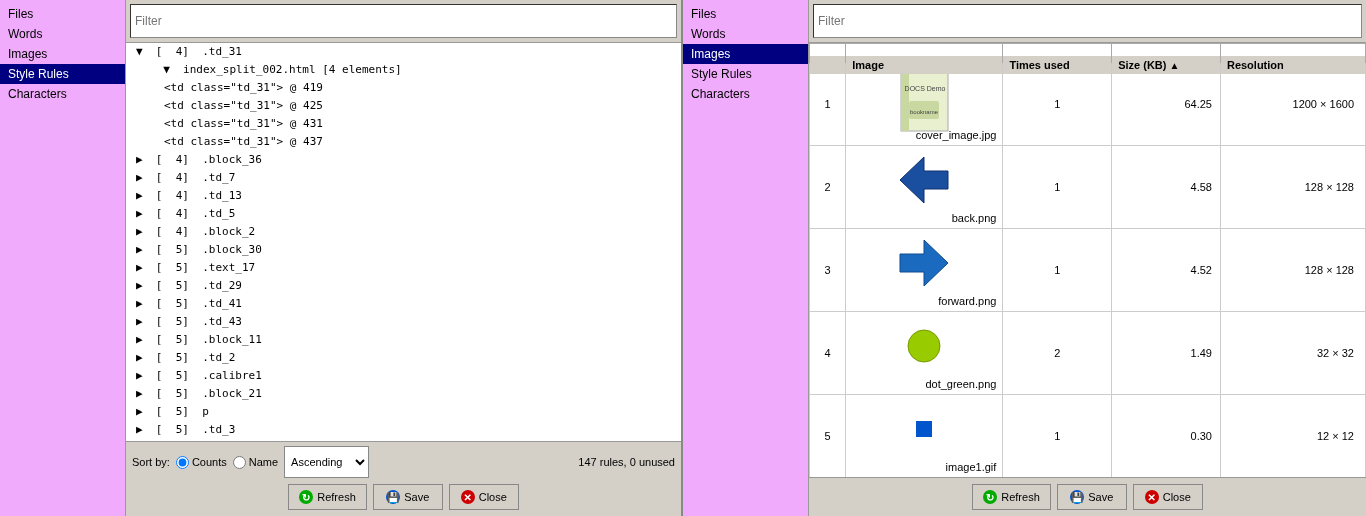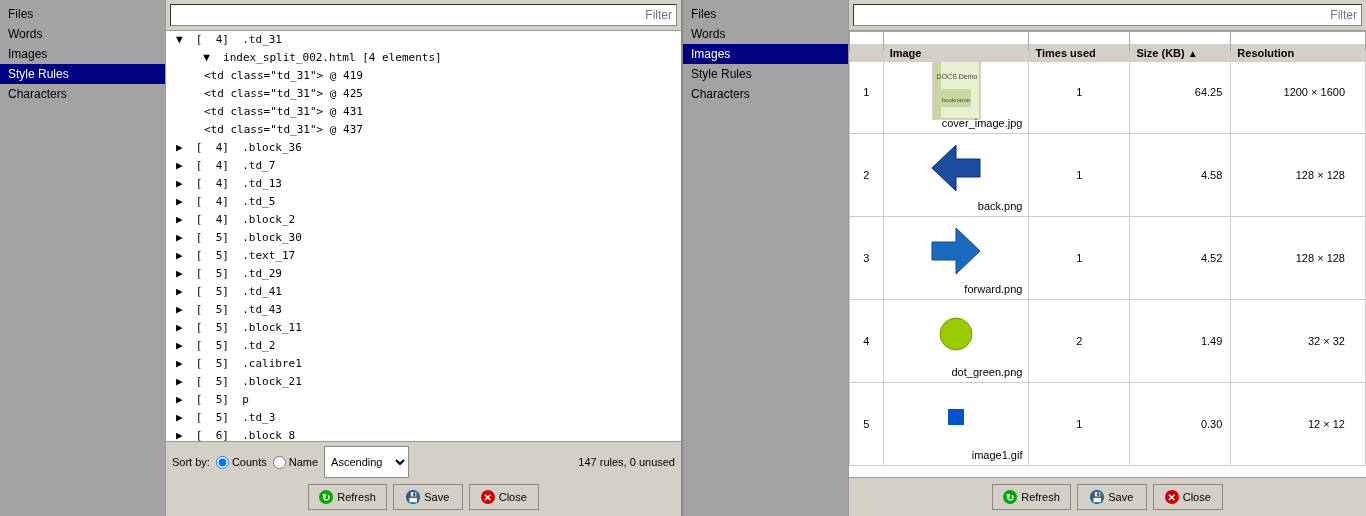--- a/index.html
+++ b/index.html
@@ -15,22 +15,22 @@
     .left-panel {
       width: 683px;
       display: flex;
       border-right: 2px solid #888;
     }
     .right-panel {
       width: 683px;
       display: flex;
     }
     .sidebar {
-      width: 166px;
-      background: #a3a3a3;
+      width: 126px;
+      background: #f0abfc;
       border-right: 1px solid #999;
       padding: 4px 0;
     }
     .sidebar-item {
       padding: 3px 8px;
       cursor: pointer;
       white-space: nowrap;
       color: #000;
     }
     .sidebar-item.active {
@@ -43,26 +43,25 @@
       flex-direction: column;
       background: #fff;
     }
     .filter-bar {
       padding: 4px;
       border-bottom: 1px solid #999;
       background: #d4d0c8;
     }
     .filter-input {
       width: 100%;
-      height: 22px;
+      height: 34px;
       border: 1px inset #888;
       padding: 2px 4px;
       background: #fff;
       font-size: 12px;
-      text-align: right;
     }
     .tree-area {
       flex: 1;
       overflow-y: auto;
       overflow-x: auto;
       background: #fff;
       font-family: monospace;
       font-size: 11px;
     }
     .tree-row {
@@ -158,21 +157,21 @@
     table.img-table td {
       border: 1px solid #ccc;
       padding: 4px 6px;
       vertical-align: middle;
       text-align: right;
     }
     table.img-table td.num-col { width: 30px; text-align: center; }
     table.img-table td.img-col { width: 130px; }
     table.img-table td.times-col { width: 90px; text-align: center; }
     table.img-table td.size-col { width: 90px; text-align: right; padding-right: 8px; }
-    table.img-table td.res-col { width: 120px; text-align: right; padding-right: 20px; }
+    table.img-table td.res-col { width: 120px; text-align: right; padding-right: 11px; }
     .img-thumb {
       width: 80px;
       height: 60px;
       display: flex;
       align-items: center;
       justify-content: center;
       margin: 0 auto;
     }
     .img-label { font-size: 11px; color: #000; margin-top: 2px; }
     .sort-arrow { font-size: 10px; }

